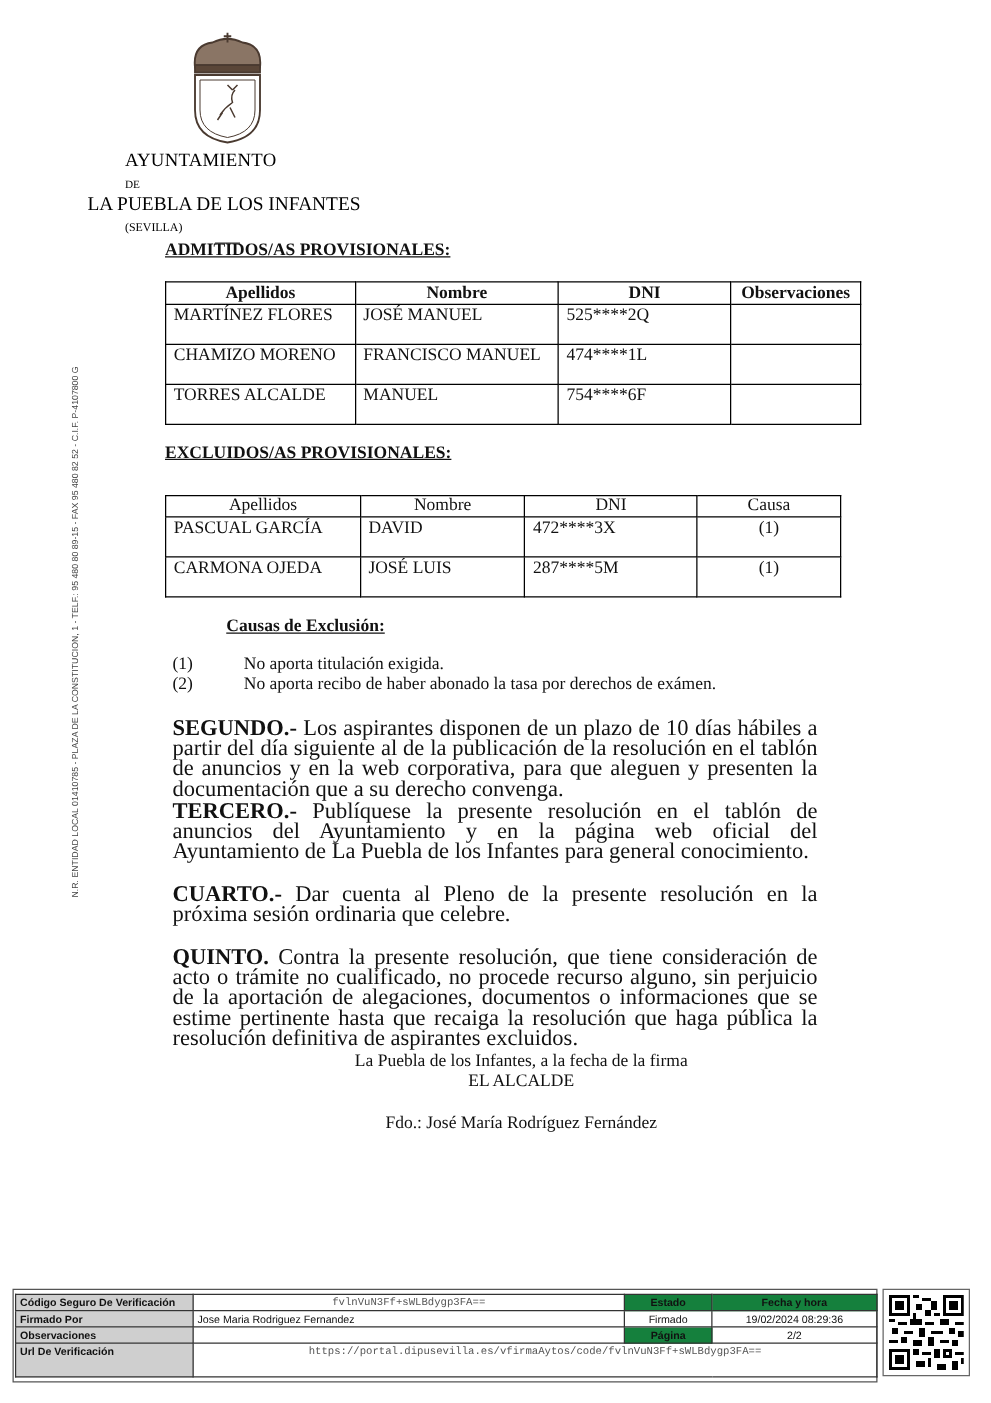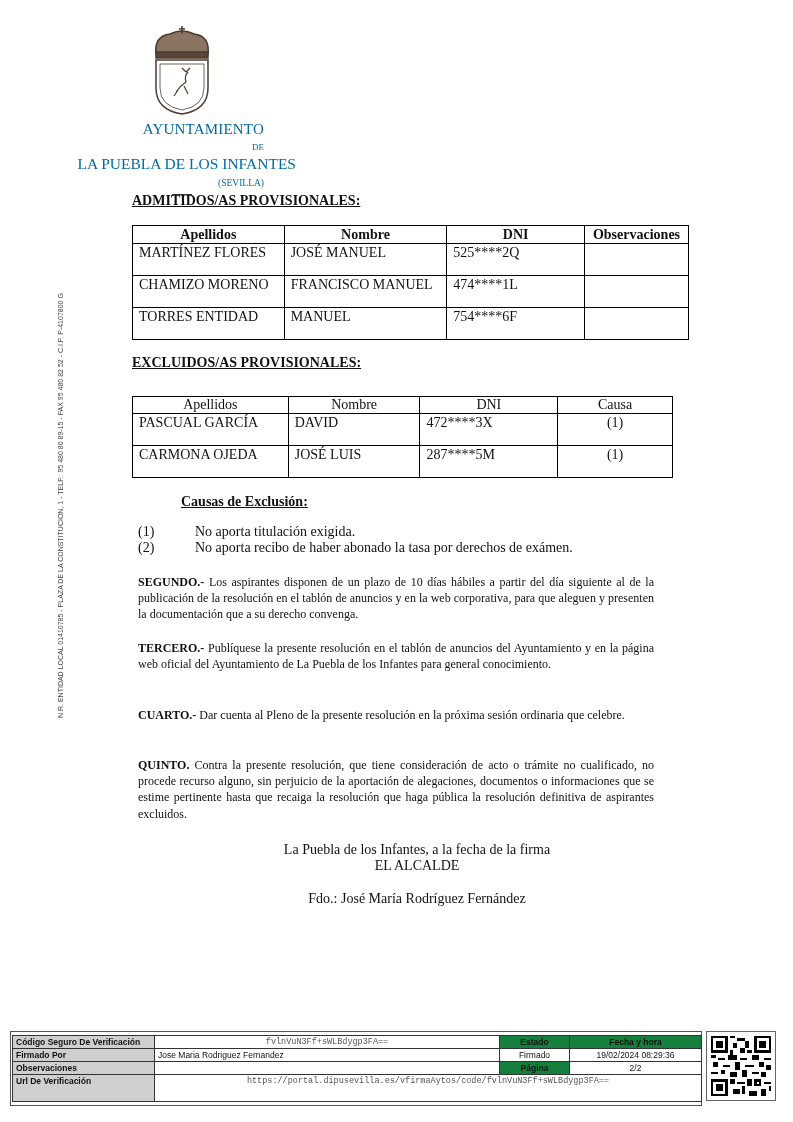--- a/index.html
+++ b/index.html
@@ -2,21 +2,21 @@
 <html><head>
 <meta charset="utf-8">
 <style>
   html, body { margin:0; padding:0; }
   body { width:793px; height:1122px; background:#ffffff; position:relative; overflow:hidden;
          font-family:"Liberation Serif", "DejaVu Serif", serif; color:#111; }
   .abs { position:absolute; }
 
   
   #logo { left:150px; top:26px; width:64px; height:90px; }
-  .hdr { position:absolute; text-align:right; font-family:"Liberation Serif", serif; color:#0369a1; }
+  .hdr { position:absolute; text-align:left; font-family:"Liberation Serif", serif; color:#000000; }
   #hdr-ayto { left:100px; width:164px; top:121px; font-size:15px; letter-spacing:0.2px; }
   #hdr-de { left:100px; width:164px; top:142px; font-size:9px; }
   #hdr-puebla { left:70px; width:226px; top:155px; font-size:15.5px; }
   #hdr-sevilla { left:100px; width:164px; top:178px; font-size:9.5px; }
   #hdr-rule { left:172px; top:194px; width:20px; height:0; border-top:1.5px solid #333; }
 
   
   #side-text { left:57px; top:718px; transform-origin:0 0; transform:rotate(-90deg);
                white-space:nowrap; font-family:"Liberation Sans", sans-serif; font-size:7px; color:#444; }
 
@@ -38,21 +38,21 @@
 
   
   #causas-title { left:181px; top:494px; font-weight:bold; text-decoration:underline; font-size:14px; }
   .causa { position:absolute; font-size:14px; line-height:16px; }
   .causa .num { position:absolute; left:0; }
   .causa .txt { position:absolute; left:57px; white-space:nowrap; }
   #causa-1 { left:138px; top:524px; }
   #causa-2 { left:138px; top:540px; }
 
   
-  .para { position:absolute; left:138px; width:516px; font-size:12px; line-height:16.2px; text-align:justify; }
+  .para { position:absolute; left:138px; width:516px; font-size:18px; line-height:16.2px; text-align:justify; }
   .para b { font-weight:bold; }
   #para-segundo { top:574px; }
   #para-tercero { top:640px; }
   #para-cuarto { top:707px; }
   #para-quinto { top:757px; }
 
   
   .sig { position:absolute; left:160px; width:514px; text-align:center; font-size:14px; }
   #sig-place { top:842px; }
   #sig-role { top:858px; }
@@ -114,21 +114,21 @@
     <td>525****2Q</td>
     <td></td>
   </tr>
   <tr>
     <td>CHAMIZO MORENO</td>
     <td>FRANCISCO MANUEL</td>
     <td>474****1L</td>
     <td></td>
   </tr>
   <tr>
-    <td>TORRES ENTIDAD</td>
+    <td>TORRES ALCALDE</td>
     <td>MANUEL</td>
     <td>754****6F</td>
     <td></td>
   </tr>
 </tbody>
   </table>
 
 <div id="title-excluidos" class="section-title">EXCLUIDOS/AS PROVISIONALES:</div>
 <table id="tbl-excluidos" class="t">
   <colgroup>

